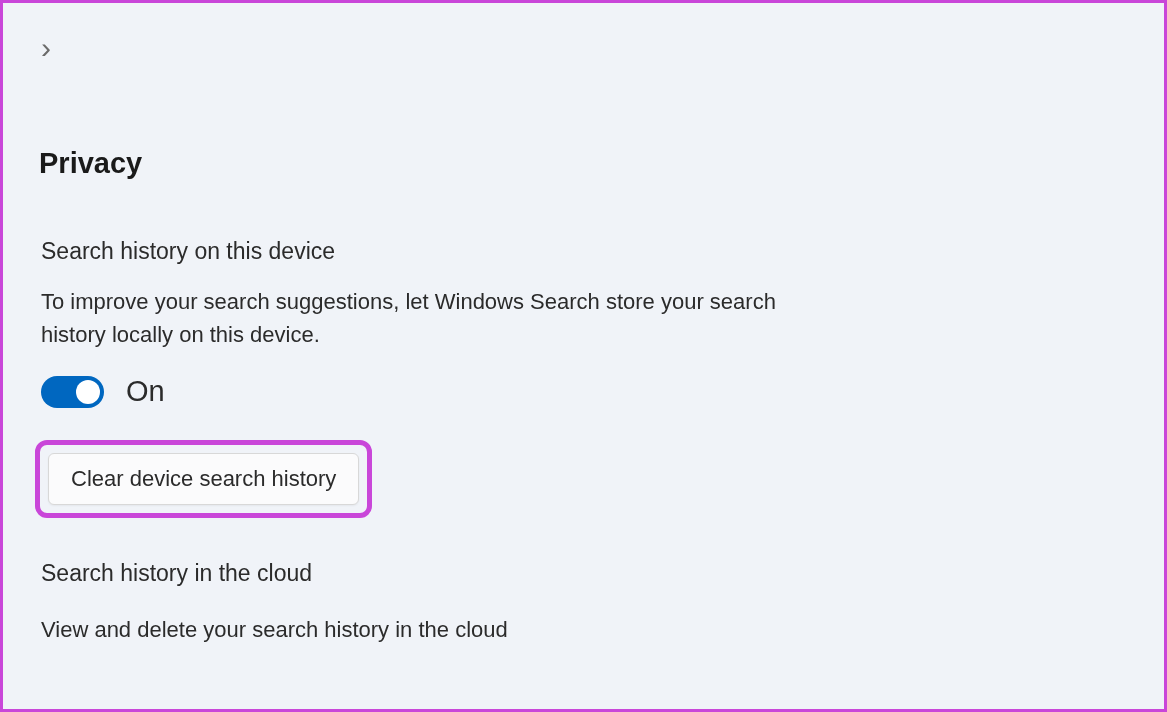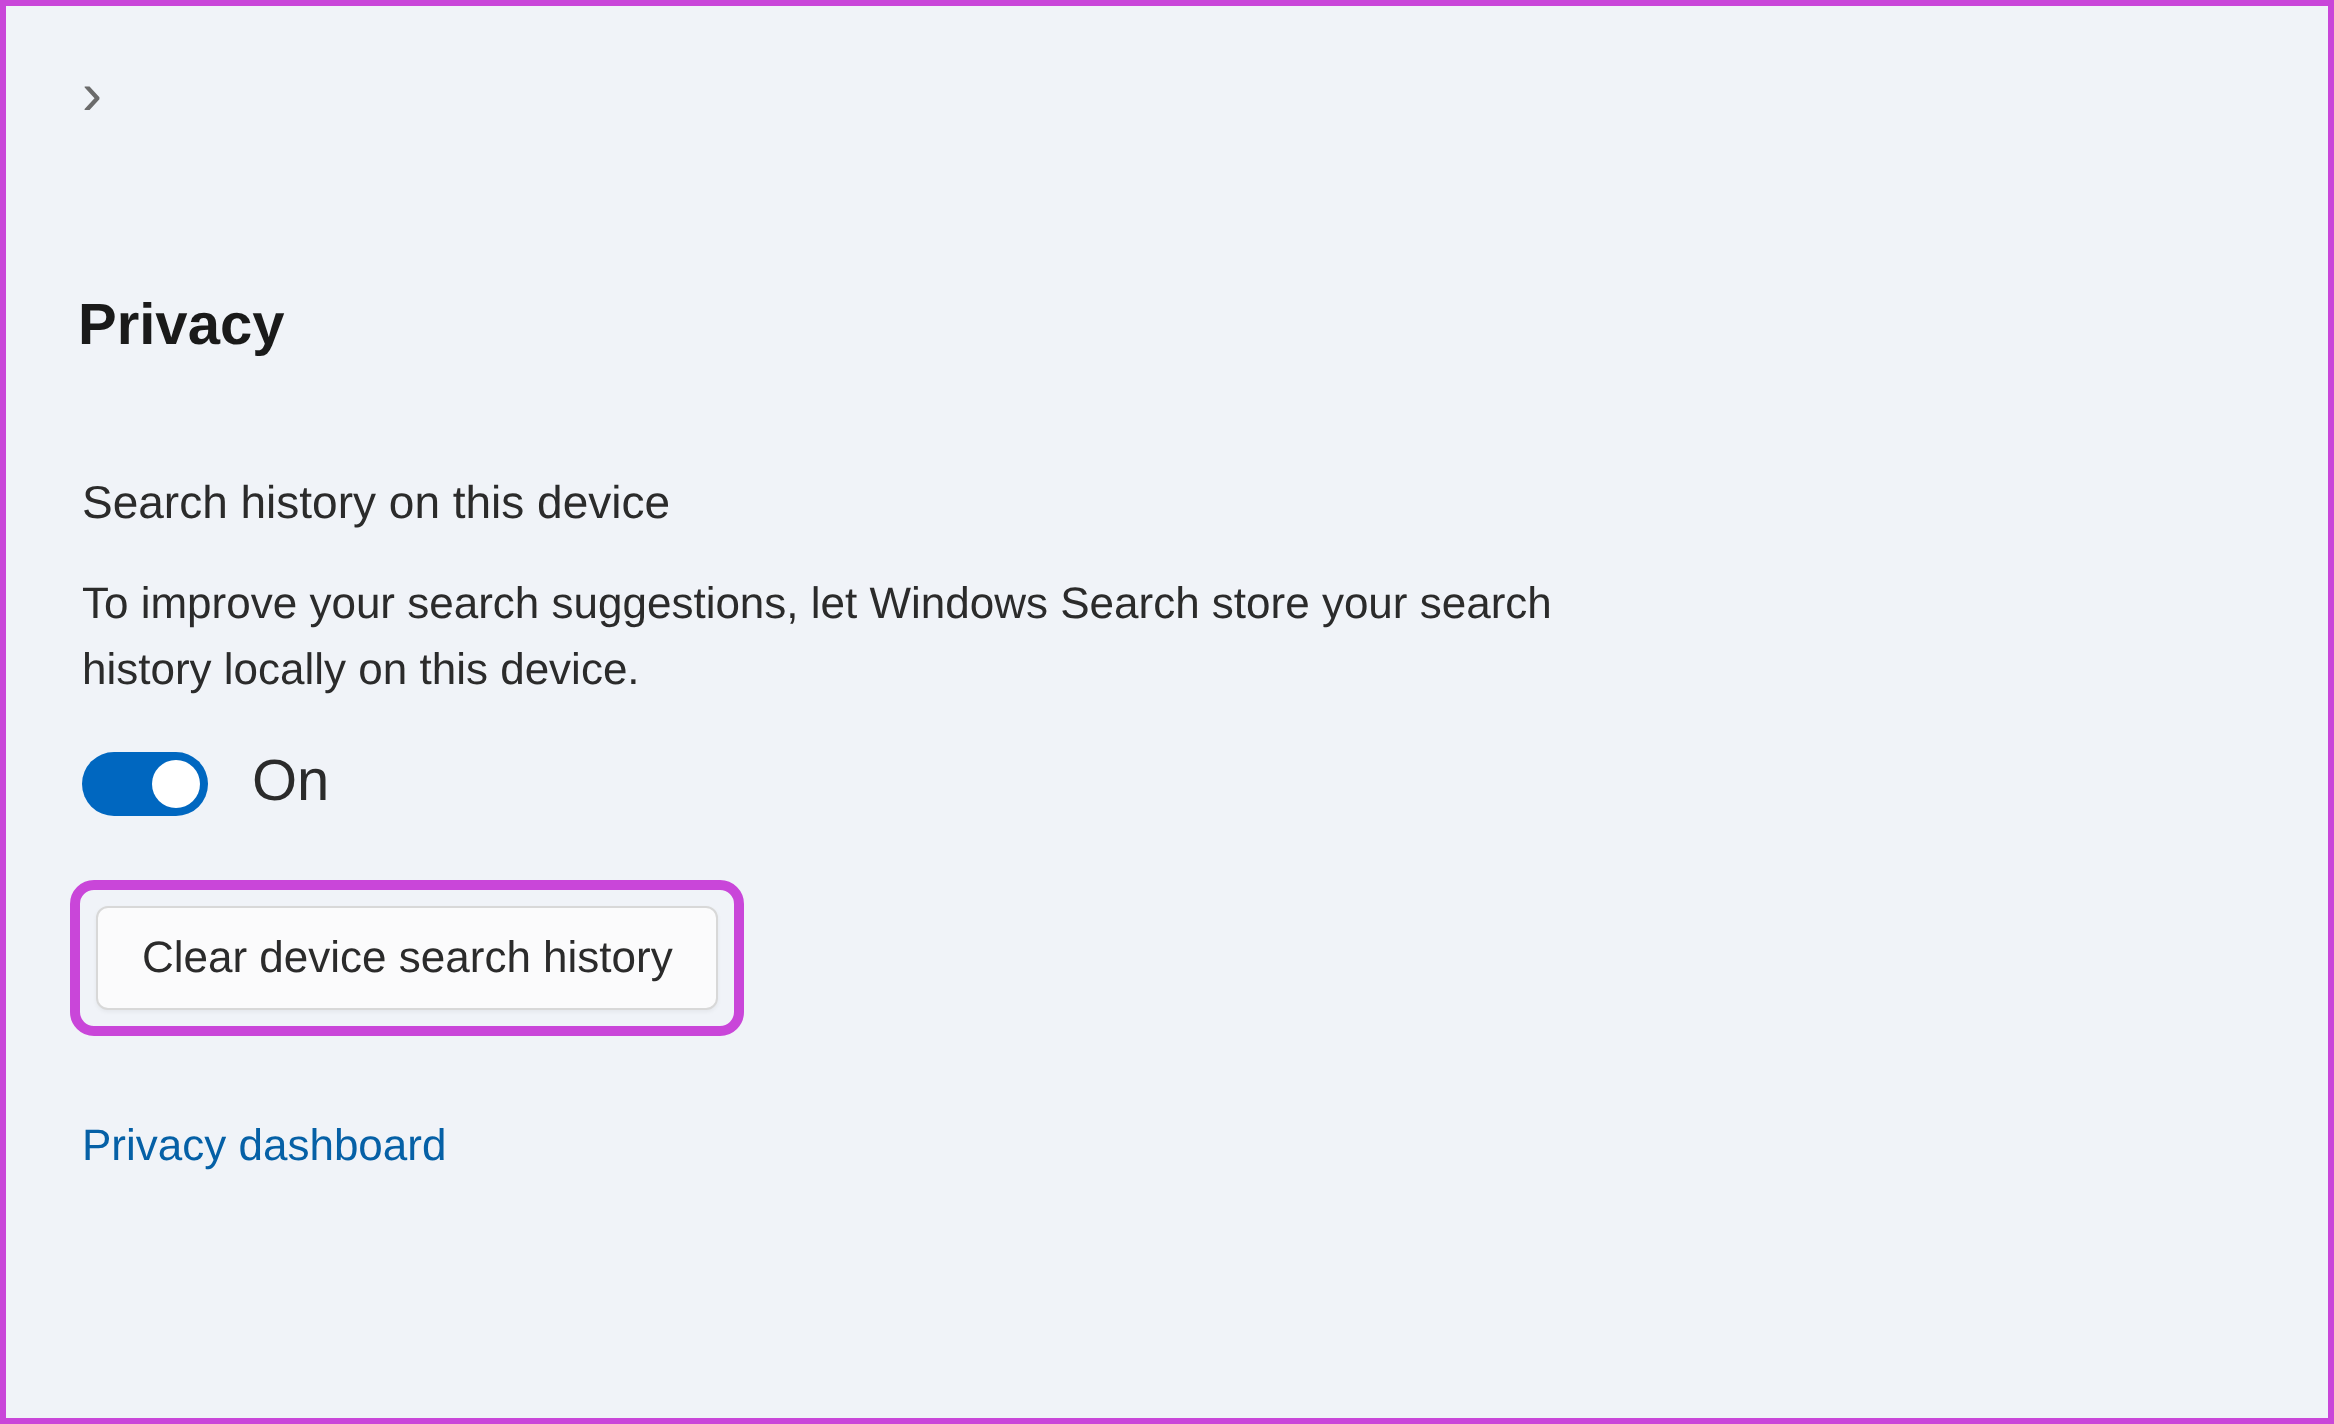--- a/index.html
+++ b/index.html
@@ -147,17 +147,18 @@
     <div class="toggle-knob"></div>
   </div>
   <span class="toggle-label">On</span>
 </div>
 
 <div class="button-highlight">
   <button class="clear-button">Clear device search history</button>
 </div>
 
 <div class="cloud-section">
-  <a class="privacy-link">Privacy dashboard</a>
+  <div class="cloud-label">Search history in the cloud</div>
+  <div class="cloud-description">View and delete your search history in the cloud</div>
 </div>
 
 
 
 
 </body></html>

